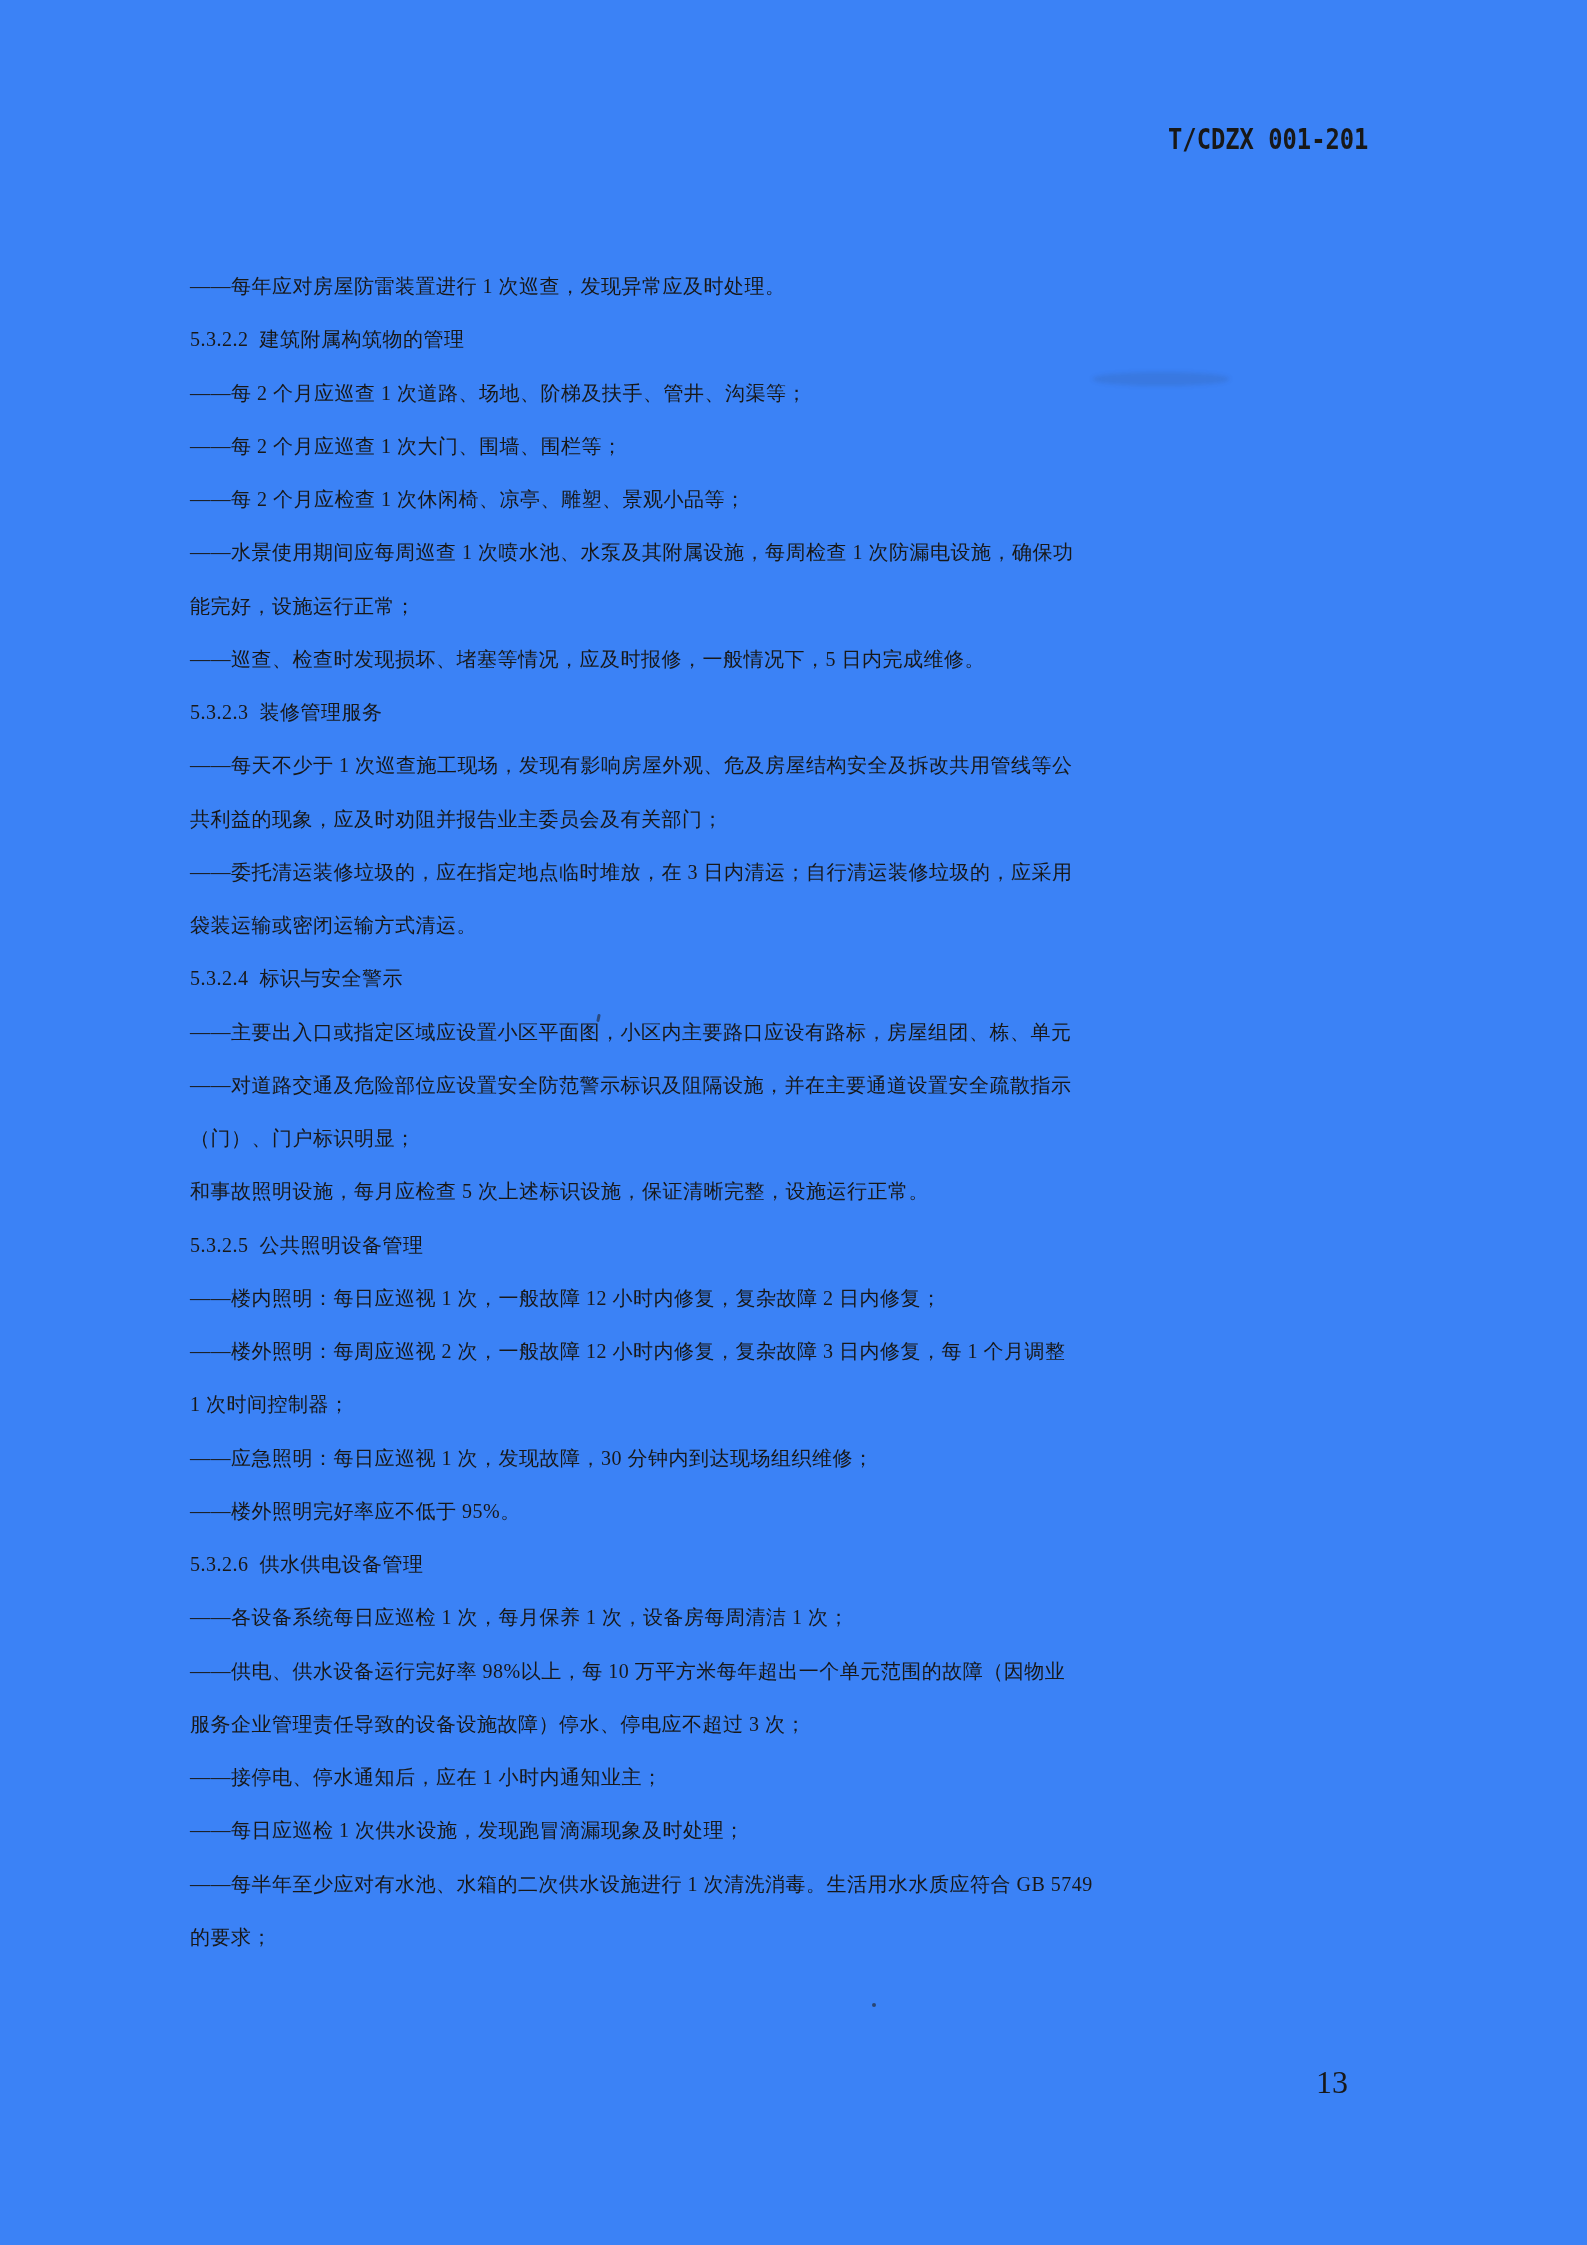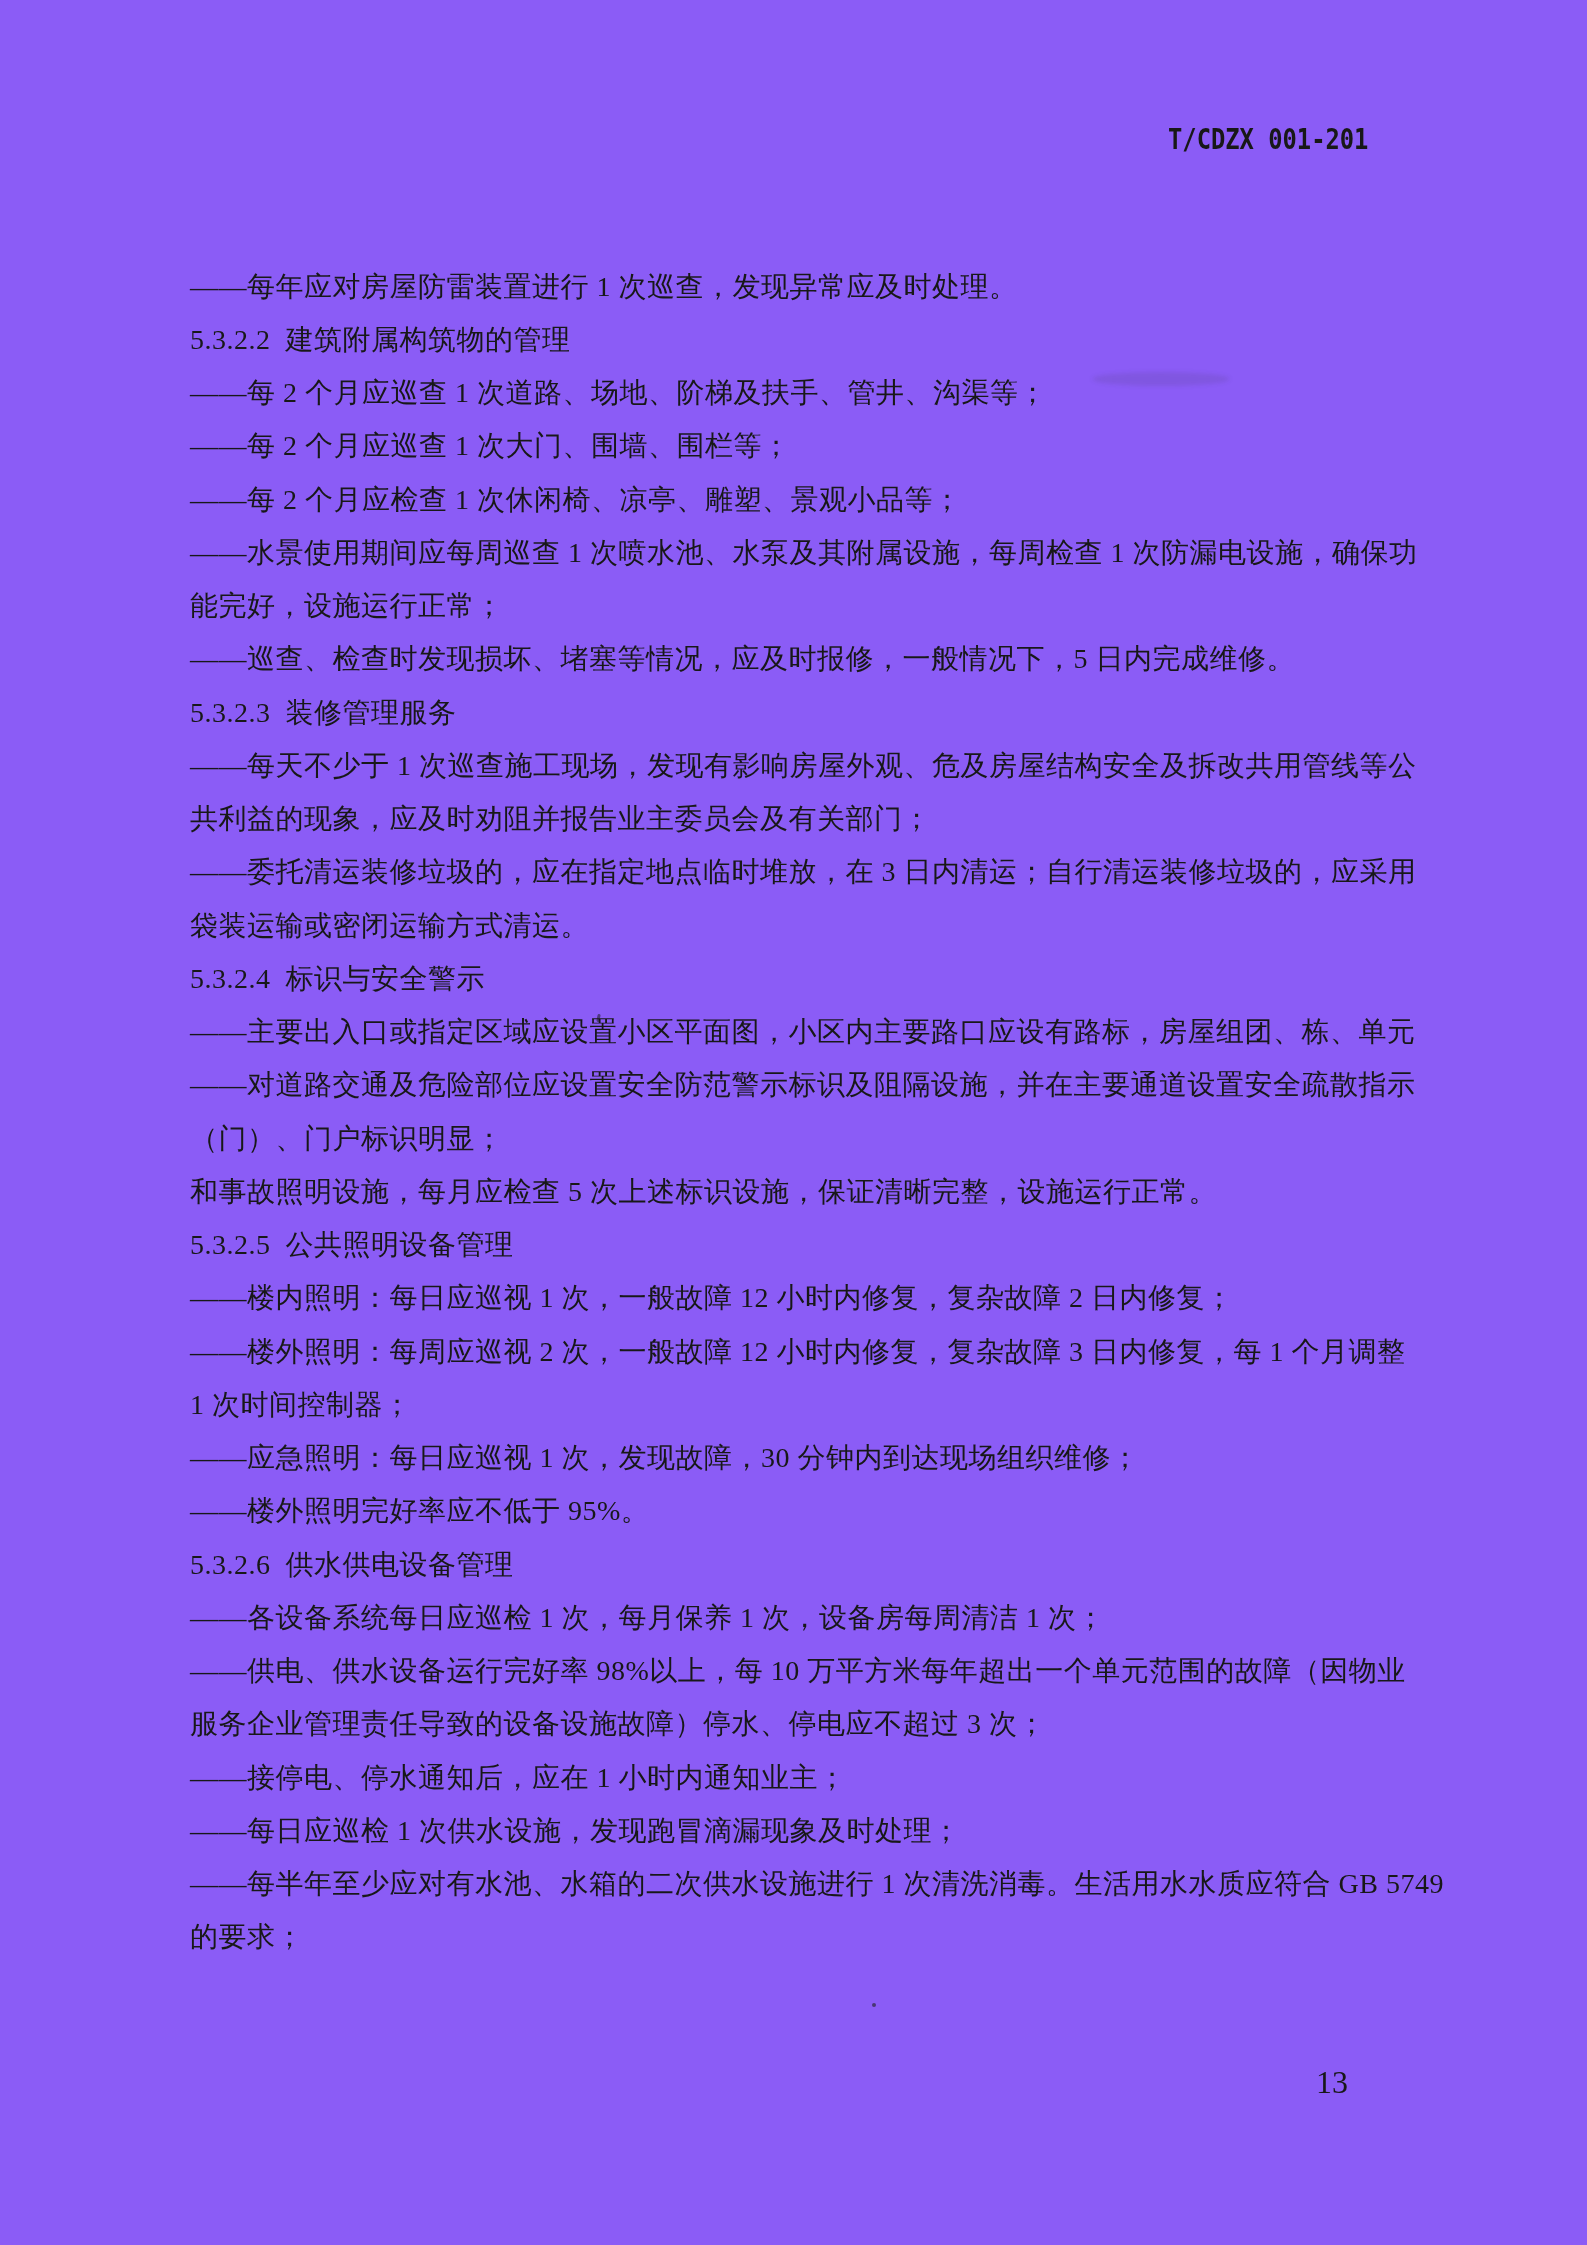--- a/index.html
+++ b/index.html
@@ -1,20 +1,20 @@
 <!DOCTYPE html>
 <html><head>
 <meta charset="utf-8">
 <style>
   html,body{margin:0;padding:0;background:#e8e8e8;}
   .page{
     position:relative;
     width:1587px;height:2245px;
     margin:0 auto;
-    background:#8b5cf6;
+    background:#3b82f6;
     overflow:hidden;
     font-family:"Liberation Serif","DejaVu Serif",serif;
     color:#181818;
   }
   .doc-number{
     position:absolute;
     top:122px;right:219px;
     font-family:"DejaVu Sans Mono","Liberation Mono",monospace;
     font-size:29px;
     font-weight:bold;
@@ -26,21 +26,21 @@
   .body-text{
     position:absolute;
     left:190px;top:260px;
     width:1260px;
   }
   .ln{
     height:53.25px;
     display:flex;
     align-items:center;
     white-space:pre;
-    font-size:28px;
+    font-size:20px;
     letter-spacing:0.5px;
   }
   .page-number{
     position:absolute;
     left:1316px;top:2064px;
     font-size:32px;
     font-family:"Liberation Serif","DejaVu Serif",serif;
   }
   
   .noise-smudge{

